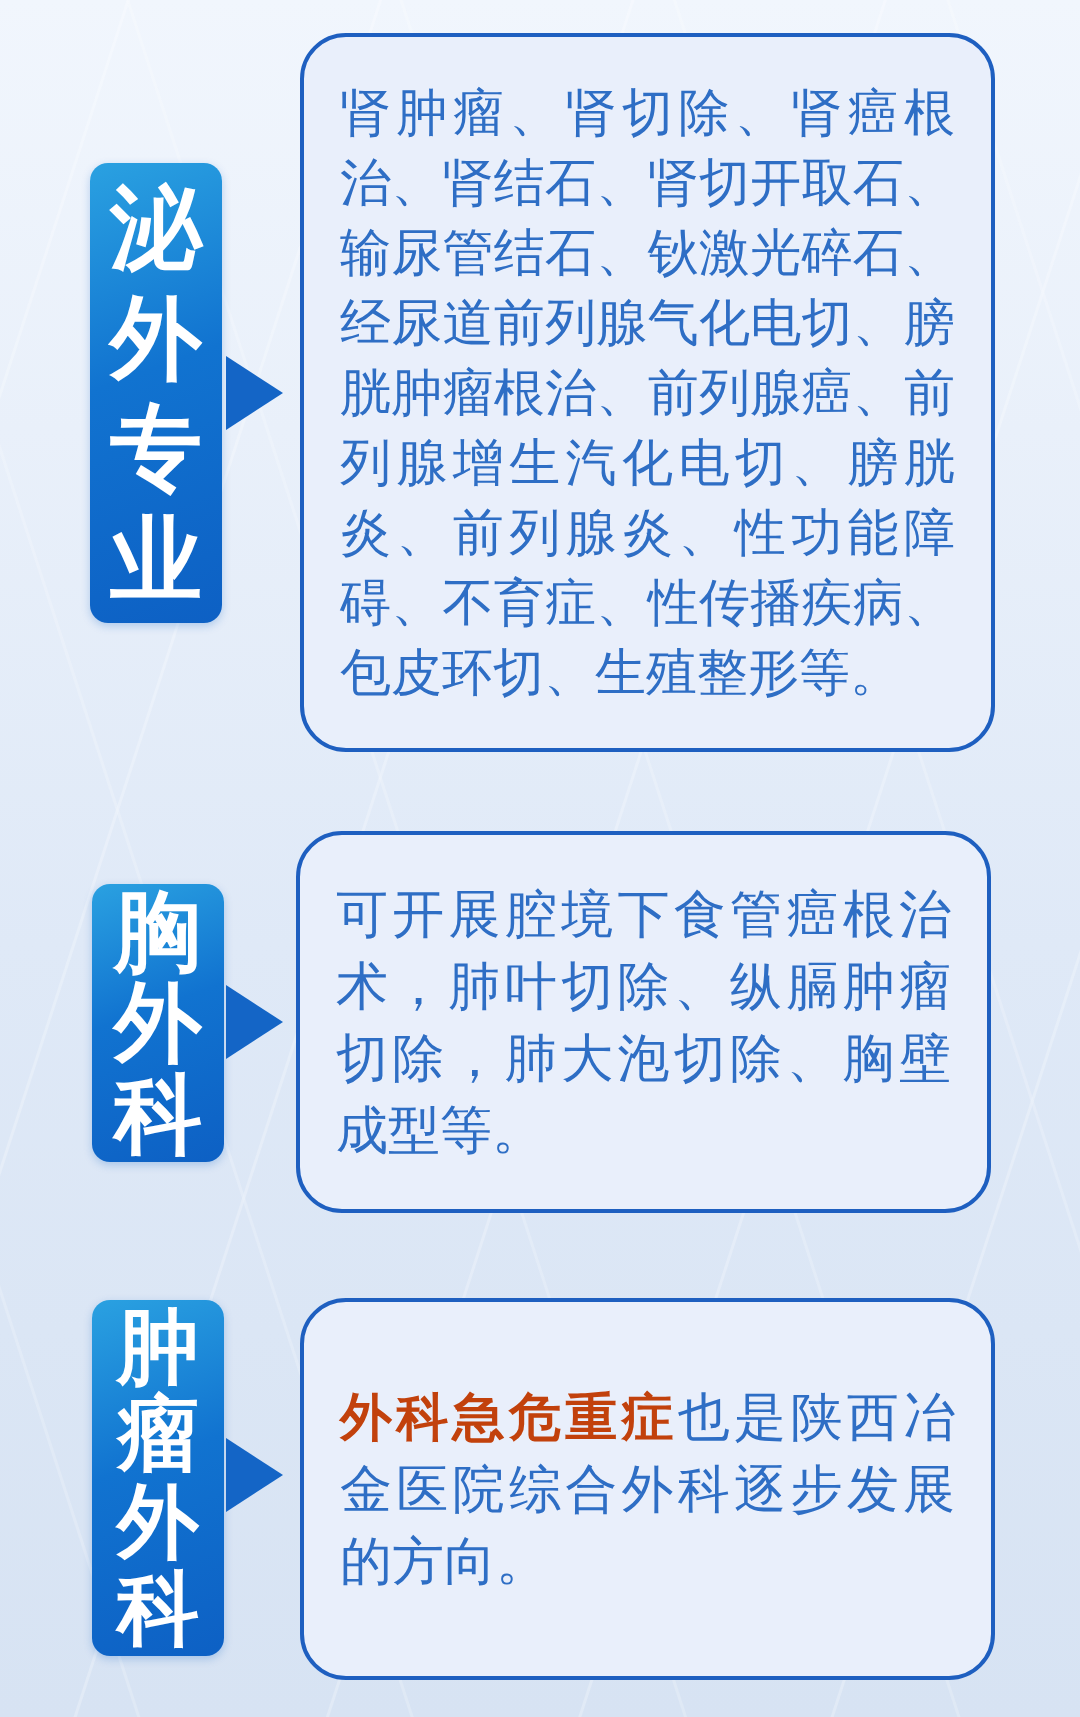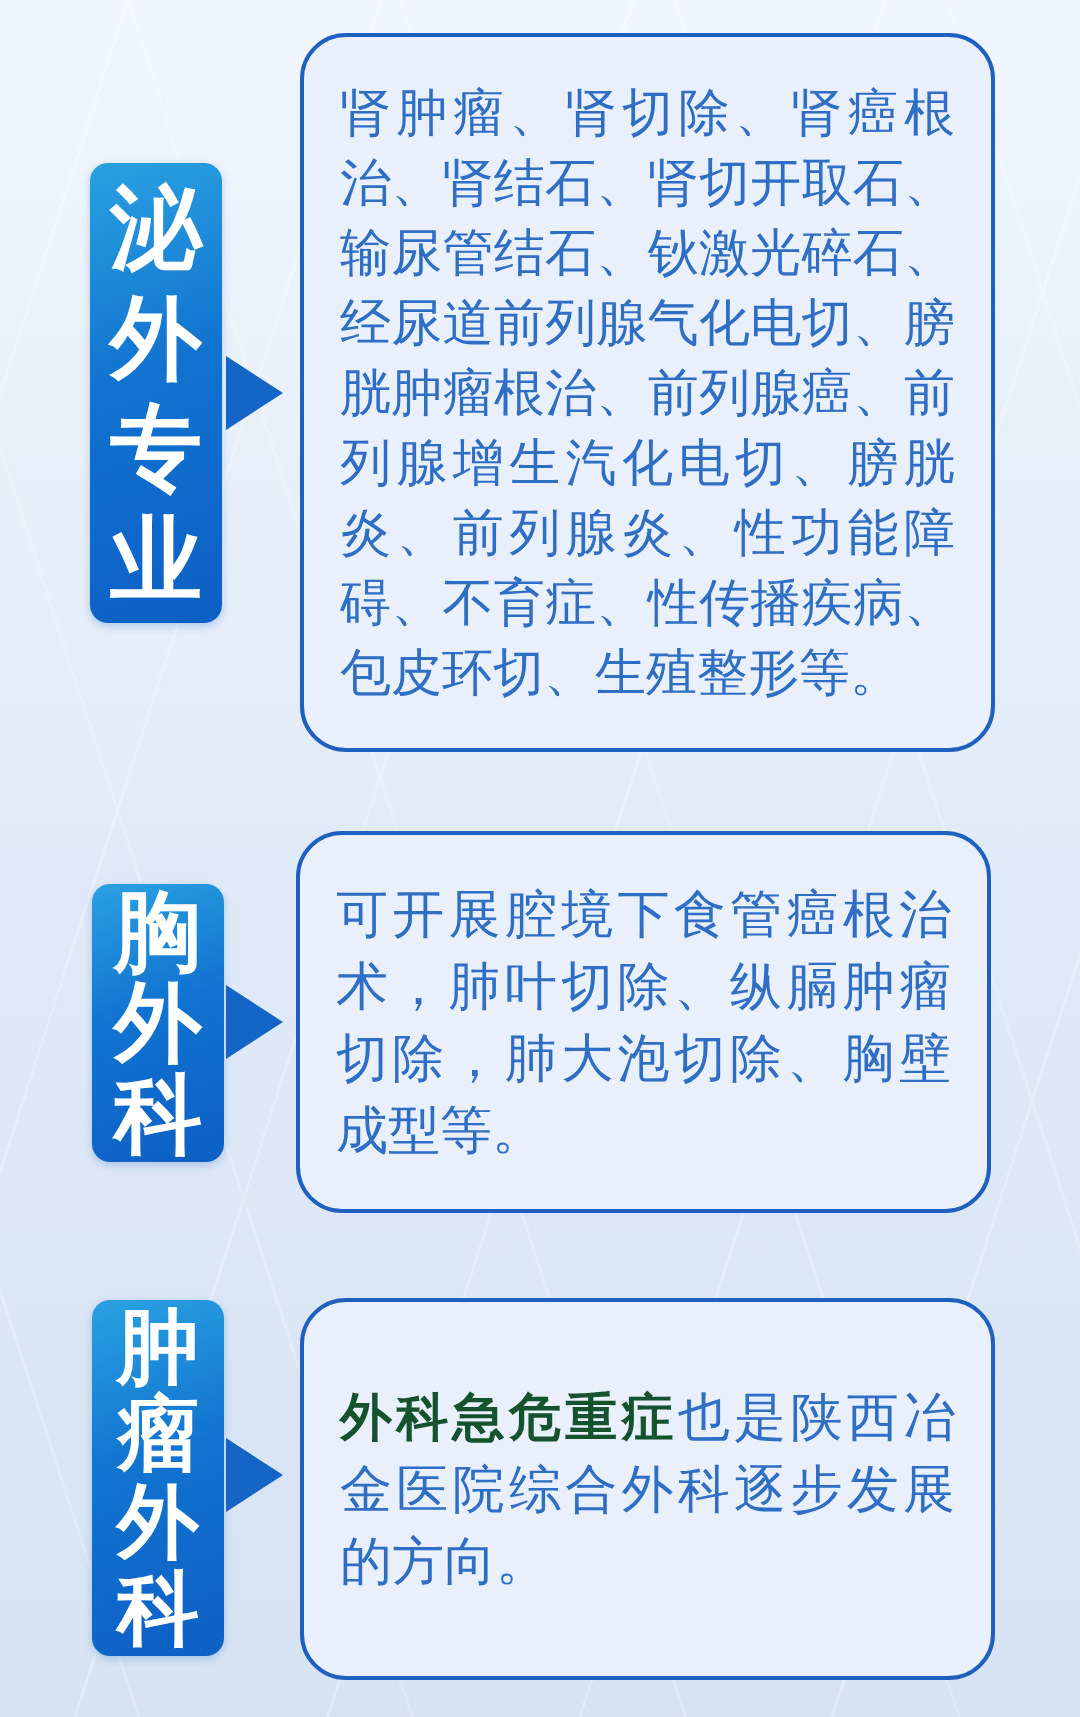--- a/index.html
+++ b/index.html
@@ -44,21 +44,21 @@
     background:#e9effb;
     border:4px solid #1e5fc0;border-radius:46px;
     display:flex;align-items:center;overflow:hidden;
   }
   .content-text{
     width:100%;margin:0;padding:0 36px;
     text-align:justify;color:#2e6ec5;
   }
   .t1{font-size:51px;line-height:70px;}
   .t2{font-size:52px;line-height:72px;}
-  .bold{font-weight:800;color:#14532d;}
+  .bold{font-weight:800;color:#c2410c;}
   
   .pos-label1{left:90px;top:163px;width:132px;height:460px;}
   .pos-arrow1{left:226px;top:356px;}
   .pos-box1{left:300px;top:33px;width:695px;height:719px;}
   
   .pos-label2{left:92px;top:884px;width:132px;height:278px;}
   .pos-arrow2{left:226px;top:985px;}
   .pos-box2{left:296px;top:831px;width:695px;height:382px;}
   
   .pos-label3{left:92px;top:1300px;width:132px;height:356px;}

